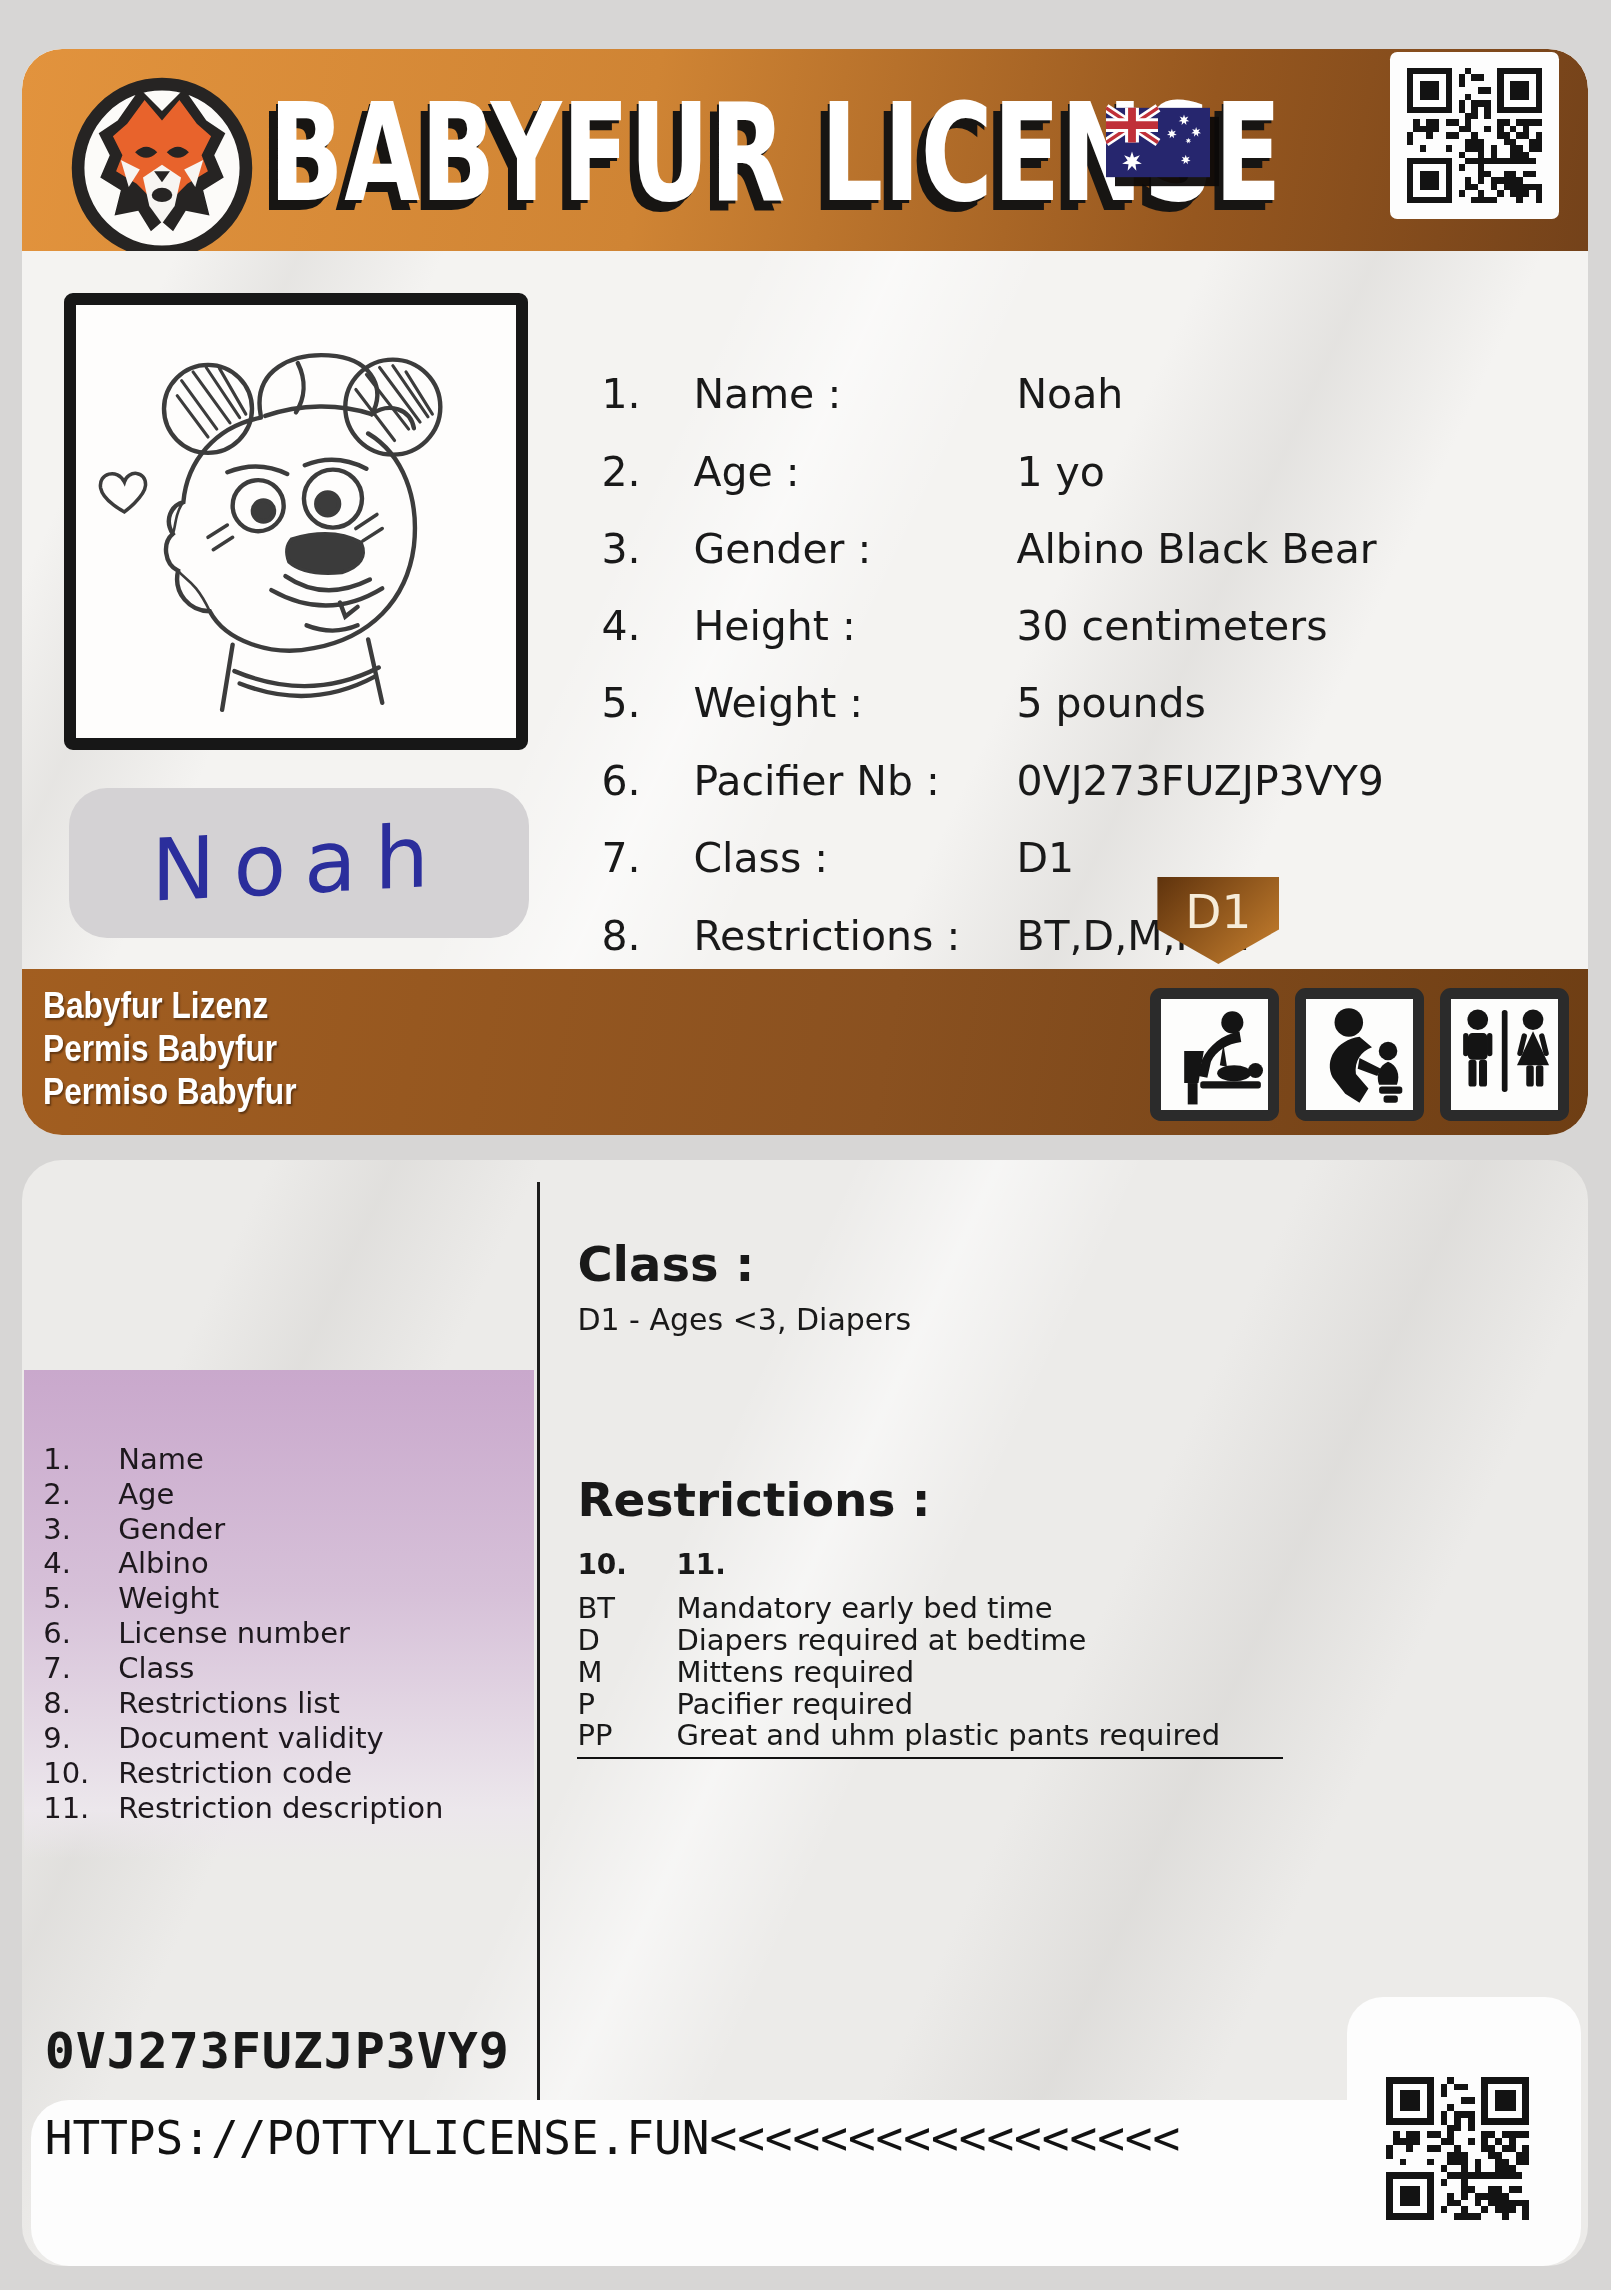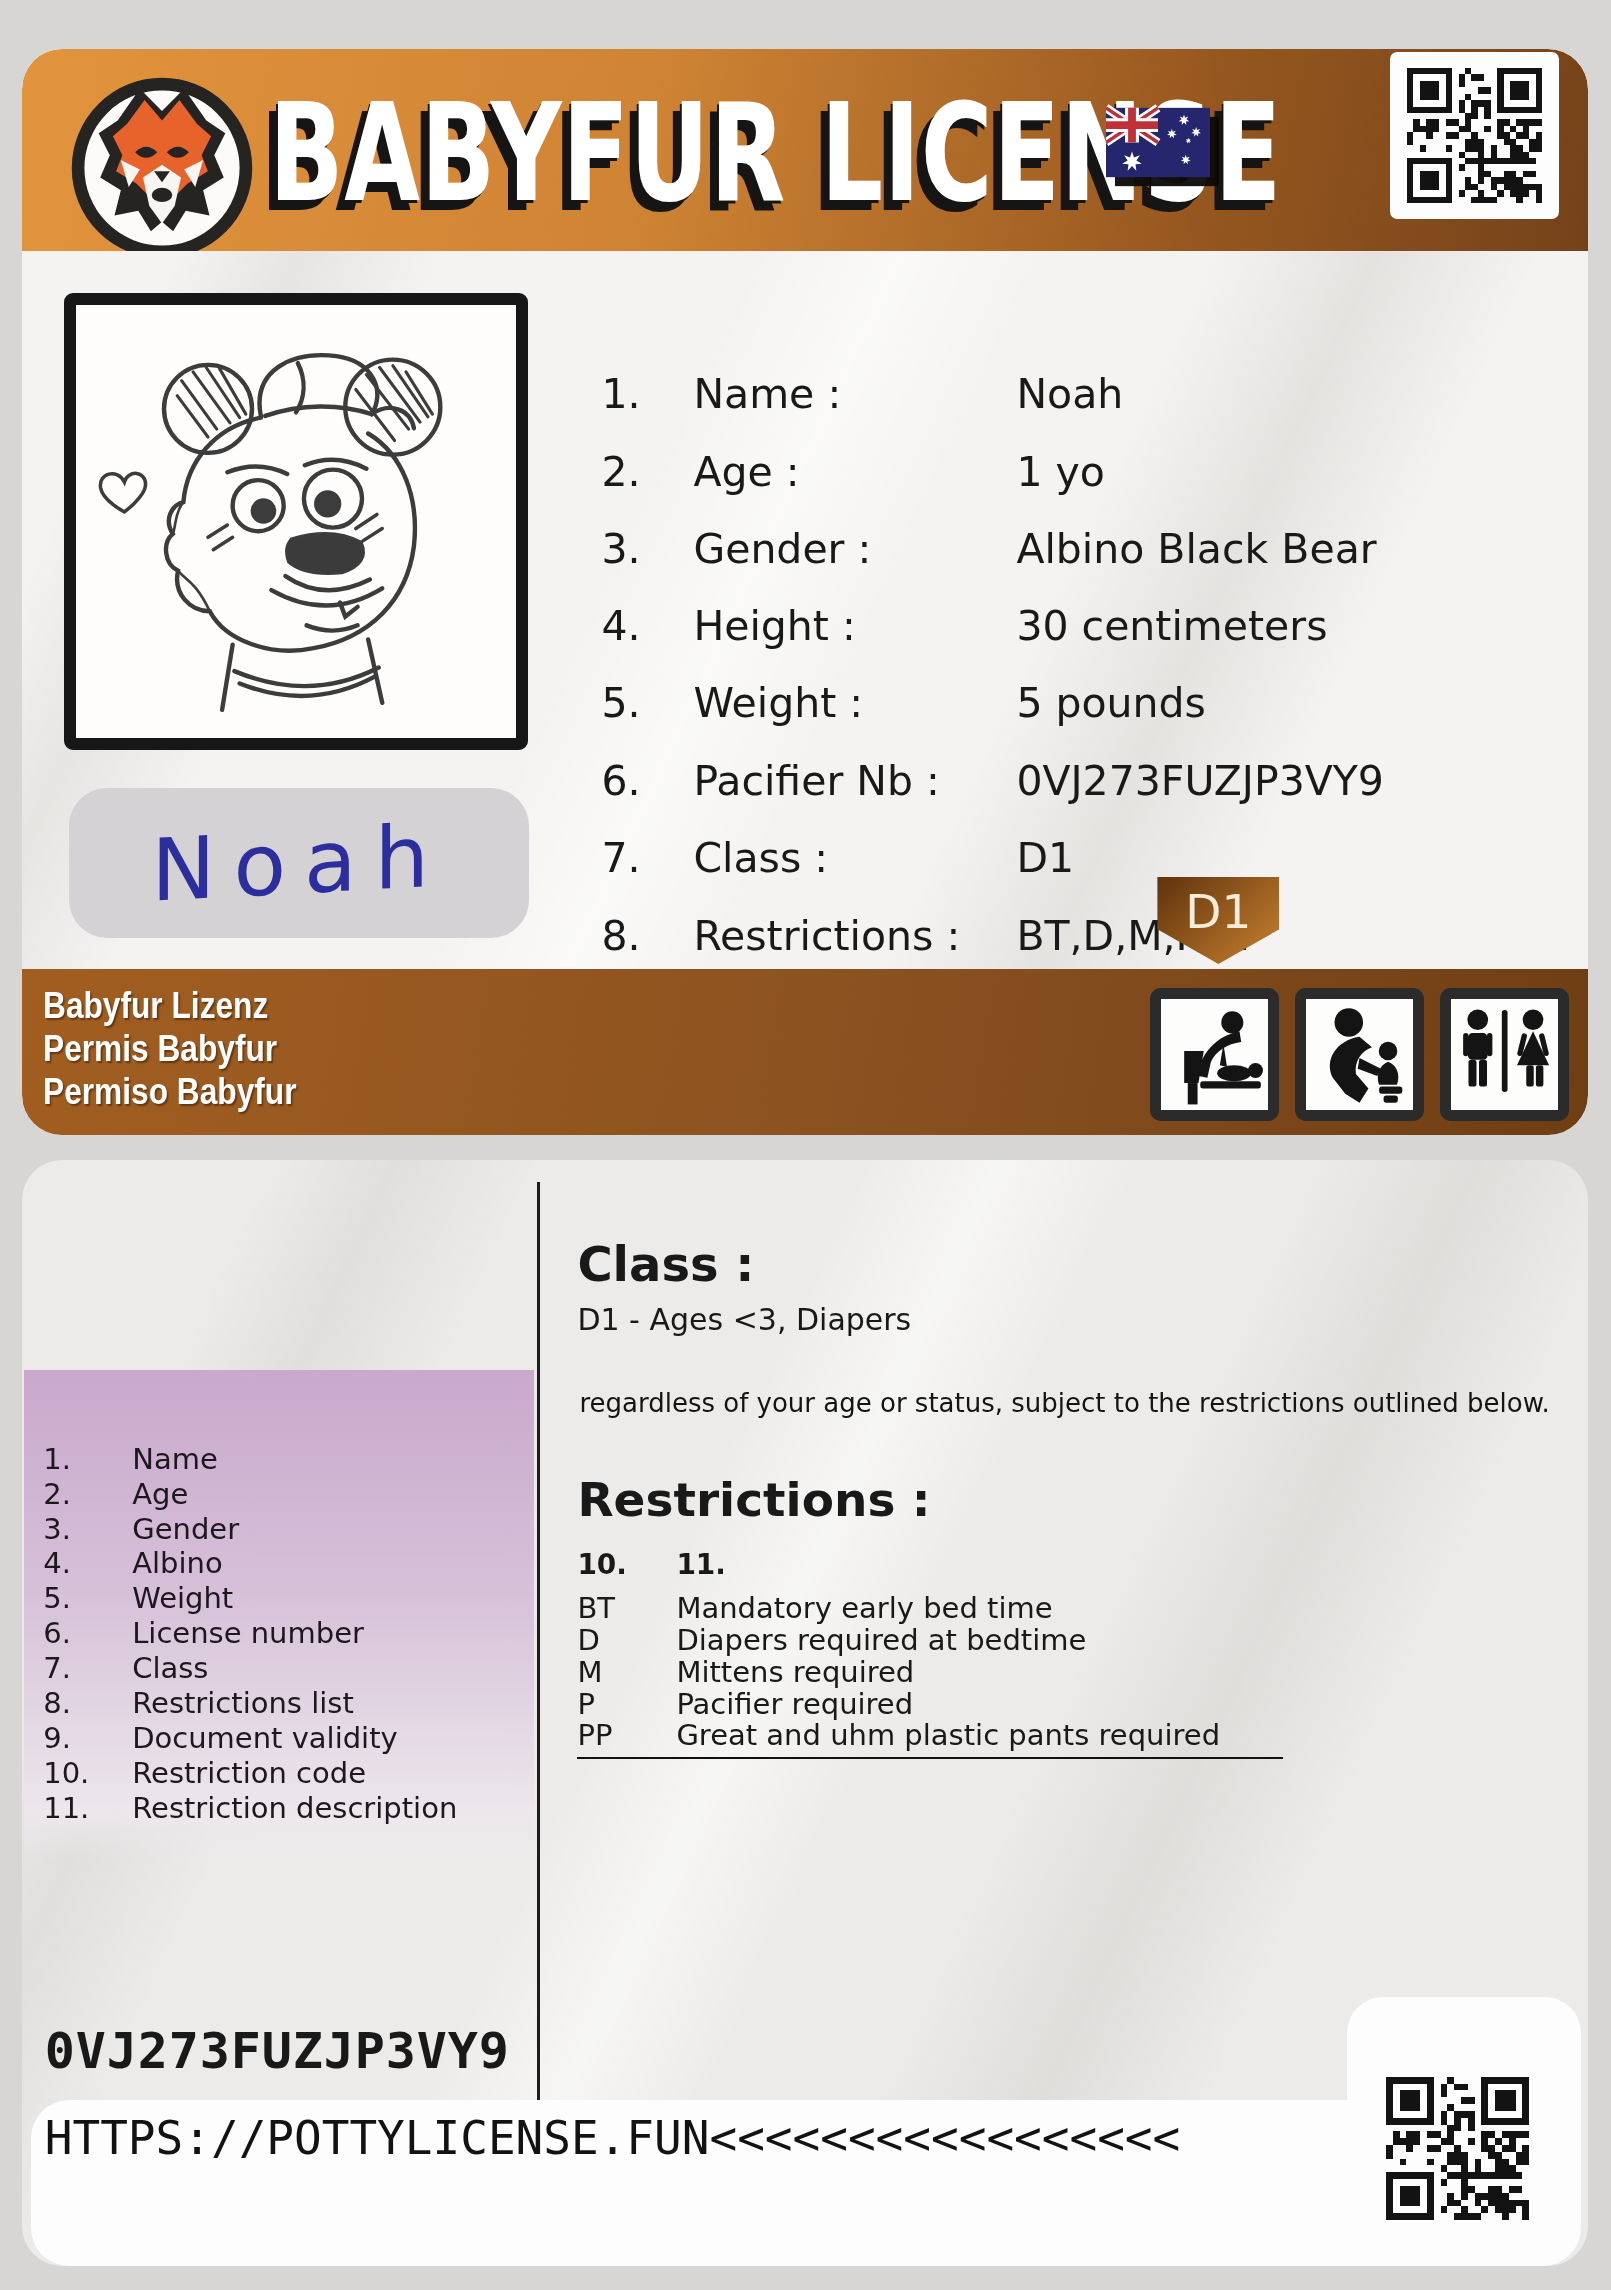--- a/index.html
+++ b/index.html
@@ -53,21 +53,21 @@
     white-space:nowrap;transform:scaleX(.88);transform-origin:left center;
     text-shadow:1.8px 1.8px 1.8px rgba(40,20,5,.5);font-family:"Liberation Sans",sans-serif;}
   .icon-box{position:absolute;top:19px;width:129px;height:133px;background:#fdfdfc;
     border:11.6px solid #2b2b2b;border-radius:10.7px;box-sizing:border-box;}
   .icon-box svg{width:100%;height:100%;fill:#141414;}
   
   .legend-panel{position:absolute;left:1.8px;top:210px;width:510px;height:489px;
     background:linear-gradient(180deg,var(--c_purple) 0%,#d6c0d8 45%,#ece7ec 90%,rgba(236,235,233,0) 100%);}
   .legend-row{position:absolute;left:0;width:510px;height:36px;font-size:29px;color:#1d181d;}
   .legend-num{position:absolute;left:19px;}
-  .legend-label{position:absolute;left:108px;white-space:nowrap;}
+  .legend-label{position:absolute;left:94px;white-space:nowrap;}
   .vdivider{position:absolute;left:515px;top:22.4px;width:2.7px;height:920px;background:#1c1c1c;}
   .h-class{position:absolute;font-size:48px;font-weight:bold;white-space:nowrap;}
   .class-line{position:absolute;font-size:30px;white-space:nowrap;}
   .class-desc{position:absolute;font-size:26px;white-space:nowrap;color:#141414;}
   .h-restr{position:absolute;font-size:47px;font-weight:bold;white-space:nowrap;}
   .restr-col{position:absolute;font-size:28px;font-weight:bold;}
   .restr-row{position:absolute;font-size:29px;white-space:nowrap;}
   .restr-code{position:absolute;left:0;}
   .restr-desc{position:absolute;left:99px;}
   .hline{position:absolute;left:555px;top:1757px;width:706px;height:1.8px;background:#111;}
@@ -560,21 +560,20 @@
       <div class="legend-row" style="top:421px">
           <span class="legend-num">11.</span>
           <span class="legend-label">Restriction description</span>
         </div>
     </div>
 
     <div class="vdivider"></div>
 
     <div class="h-class" style="left:555px;top:76px">Class :</div>
     <div class="class-line" style="left:555px;top:142px">D1 - Ages &lt;3, Diapers</div>
-    <div class="class-desc" style="left:557px;top:228px">regardless of your age or status, subject to the restrictions outlined below.</div>
 
     <div class="h-restr" style="left:555px;top:312px">Restrictions :</div>
     <div class="restr-col" style="left:555px;top:388px">10.</div>
     <div class="restr-col" style="left:654px;top:388px">11.</div>
 
     <div class="restr-row" style="left:555px;top:431px">
       <span class="restr-code">BT</span>
       <span class="restr-desc">Mandatory early bed time</span>
     </div>
     <div class="restr-row" style="left:555px;top:463px">

